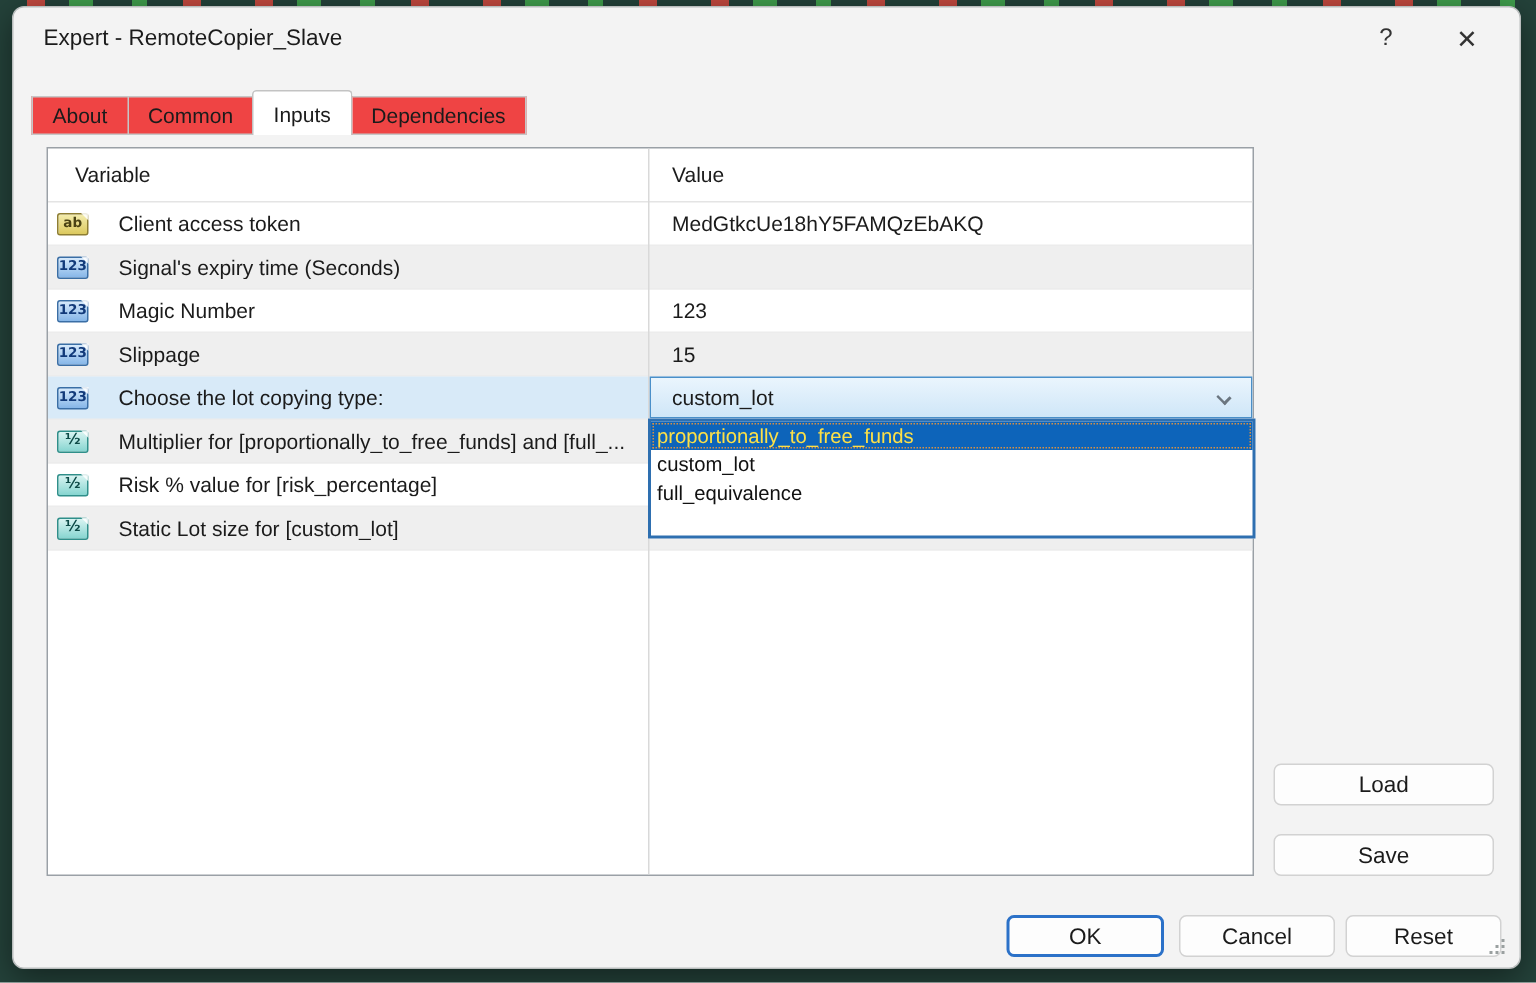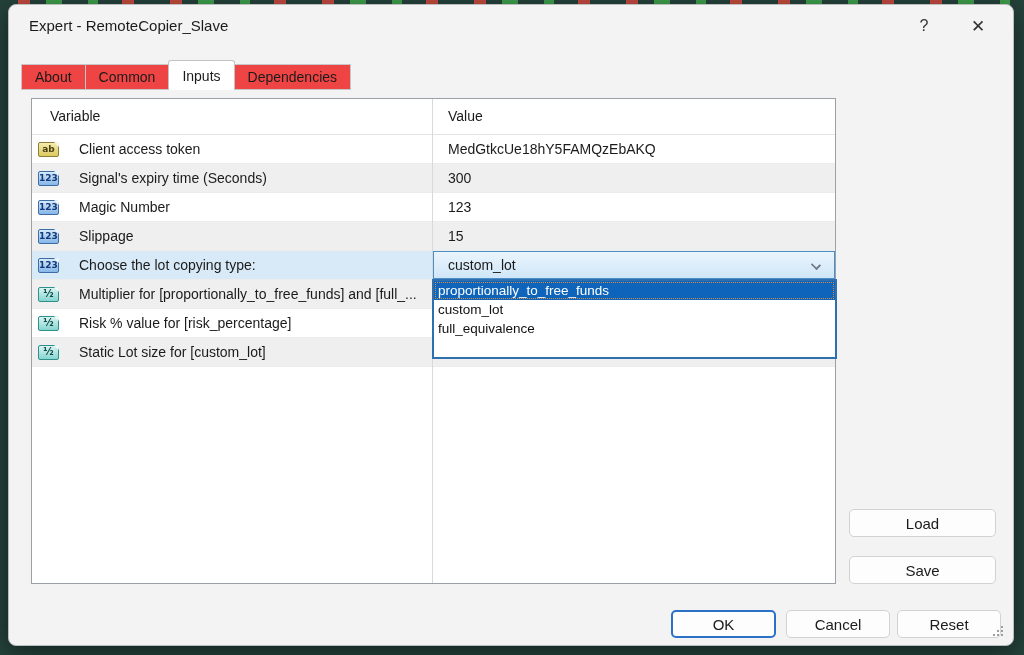--- a/index.html
+++ b/index.html
@@ -68,21 +68,21 @@
     background:linear-gradient(#eaf5fd,#cfe6f8); border:1px solid #4a8fc9;
     display:flex; align-items:center; padding-left:14px; font-size:14px; color:#1b1b1b; cursor:pointer; }
   .chev { position:absolute; right:14px; top:9px; width:8px; height:8px;
     border-right:2px solid #6b7680; border-bottom:2px solid #6b7680; transform:rotate(45deg) scaleY(.8); }
 
   
   .dropdown-list { position:absolute; left:423px; top:274px; width:405px; height:80px;
     background:#ffffff; border:2px solid #2e6fb0; z-index:5; }
   .dd-item { height:19px; display:flex; align-items:center; padding-left:4px;
     font-size:13.5px; color:#111; cursor:pointer; white-space:nowrap; }
-  .dd-item.hl { background:#0d64ba; color:#ffffff; outline:1px dotted #d69045; outline-offset:-2px; }
+  .dd-item.hl { background:#0d64ba; color:#fde047; outline:1px dotted #d69045; outline-offset:-2px; }
 
   
   .btn { position:absolute; background:#fdfdfd; border:1px solid #d2d2d2; border-radius:5px;
     font-size:15px; color:#1b1b1b; cursor:pointer; font-family:"Liberation Sans",sans-serif; }
   .load-btn { left:840px; top:504px; width:147px; height:28px; }
   .save-btn { left:840px; top:551px; width:147px; height:28px; }
   .ok-btn   { left:662px; top:605px; width:105px; height:28px; border:2px solid #2b71c8; }
   .cancel-btn { left:777px; top:605px; width:104px; height:28px; }
   .reset-btn  { left:888px; top:605px; width:104px; height:28px; }
 
@@ -133,21 +133,20 @@
           </span>
           <span class="cell-val">MedGtkcUe18hY5FAMQzEbAKQ</span>
         </div>
         <div class="trow stripe">
           <span class="cell-var">
             <span class="picon int">
               <span class="picon-text">123</span>
             </span>
             <span class="var-label">Signal's expiry time (Seconds)</span>
           </span>
-          <span class="cell-val">300</span>
         </div>
         <div class="trow">
           <span class="cell-var">
             <span class="picon int">
               <span class="picon-text">123</span>
             </span>
             <span class="var-label">Magic Number</span>
           </span>
           <span class="cell-val">123</span>
         </div>

